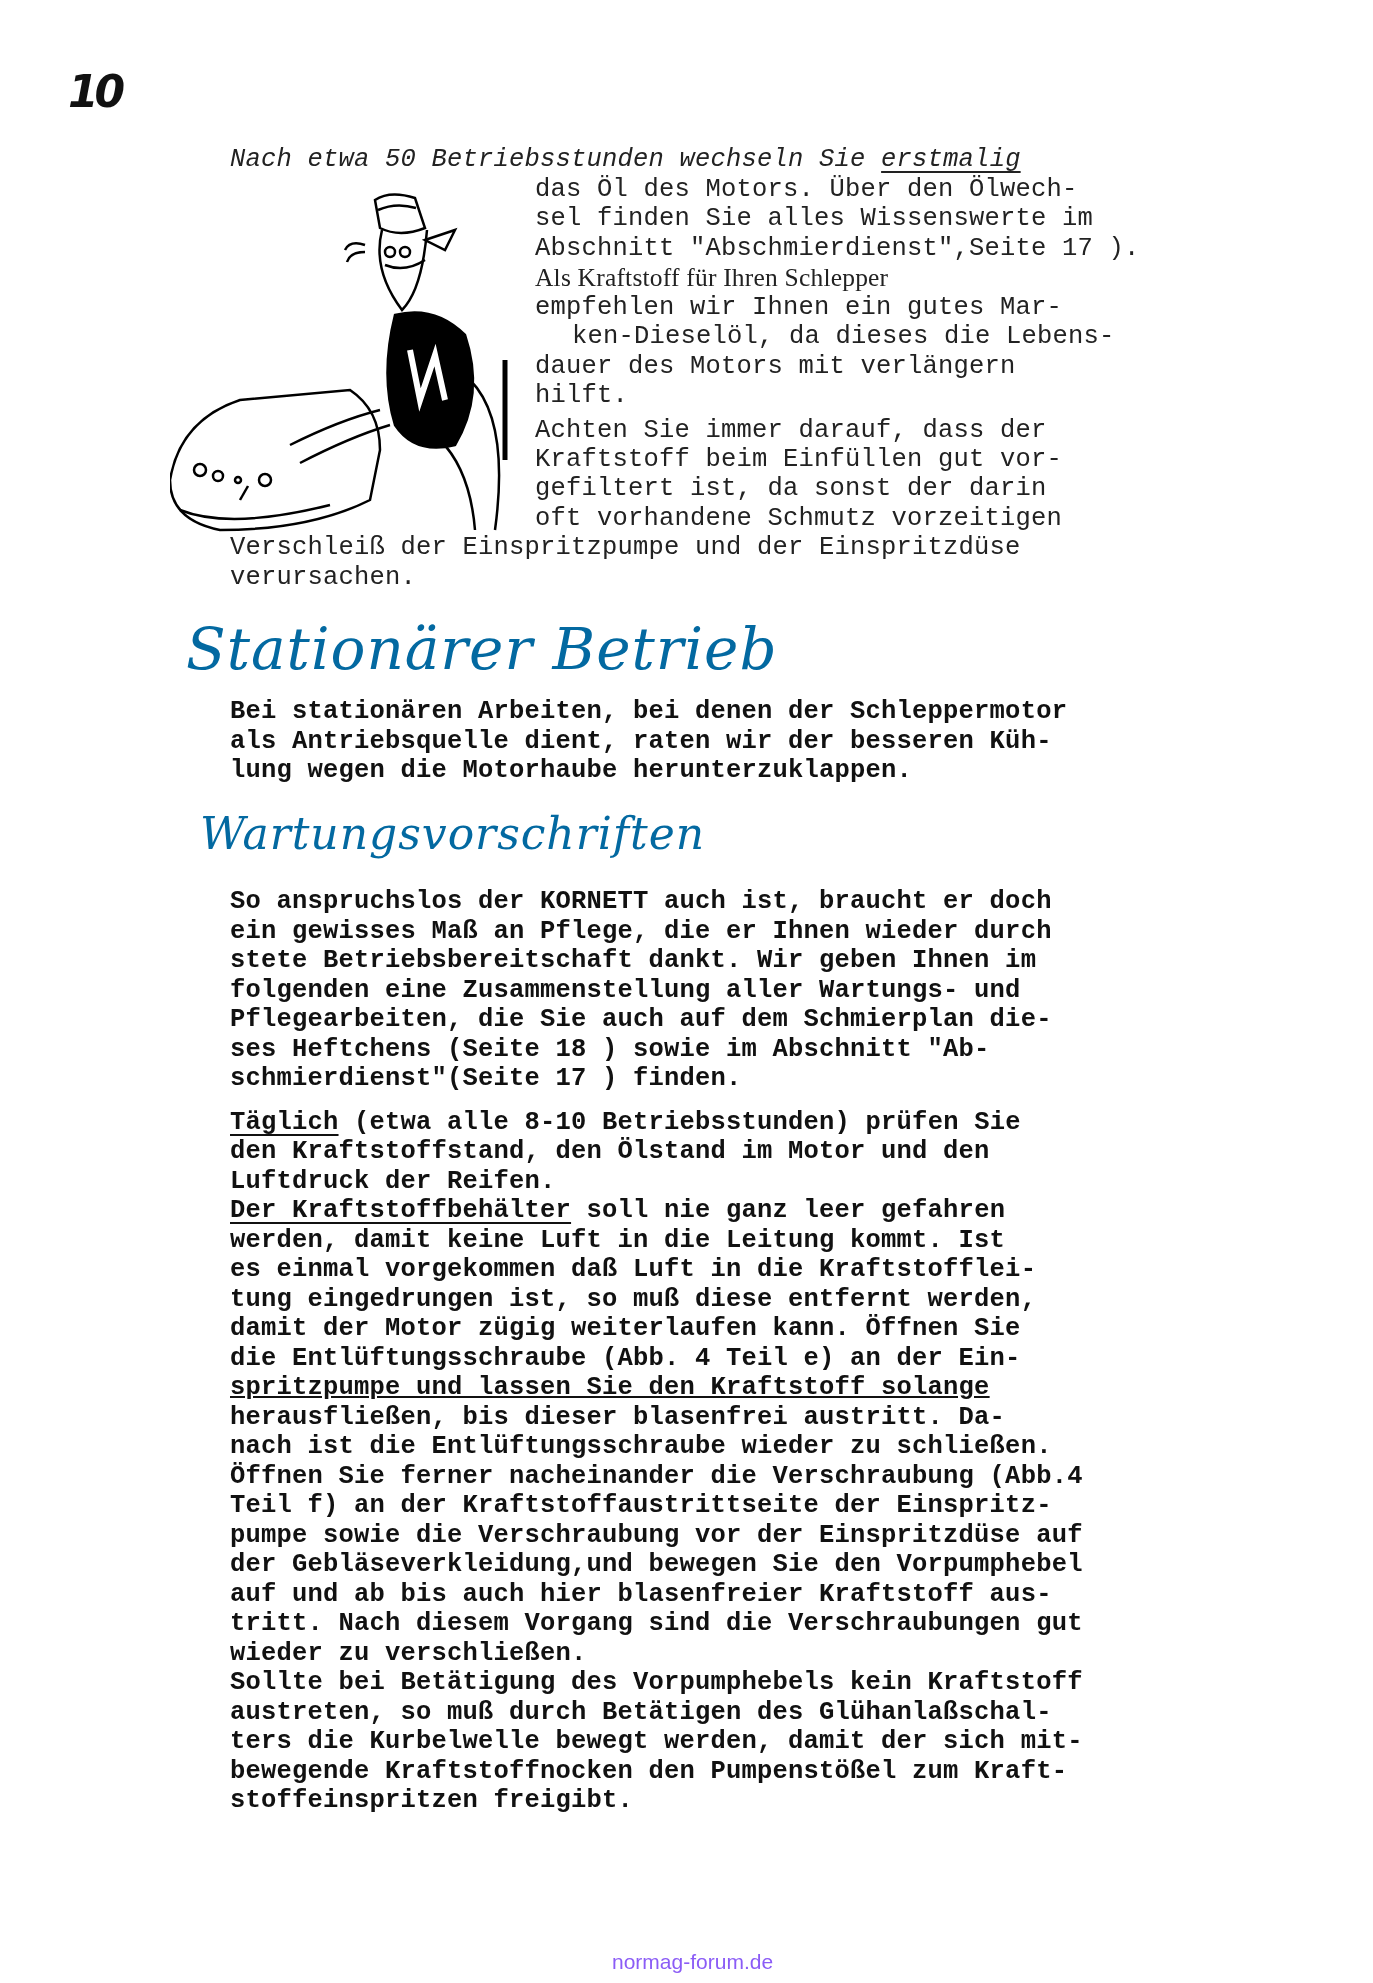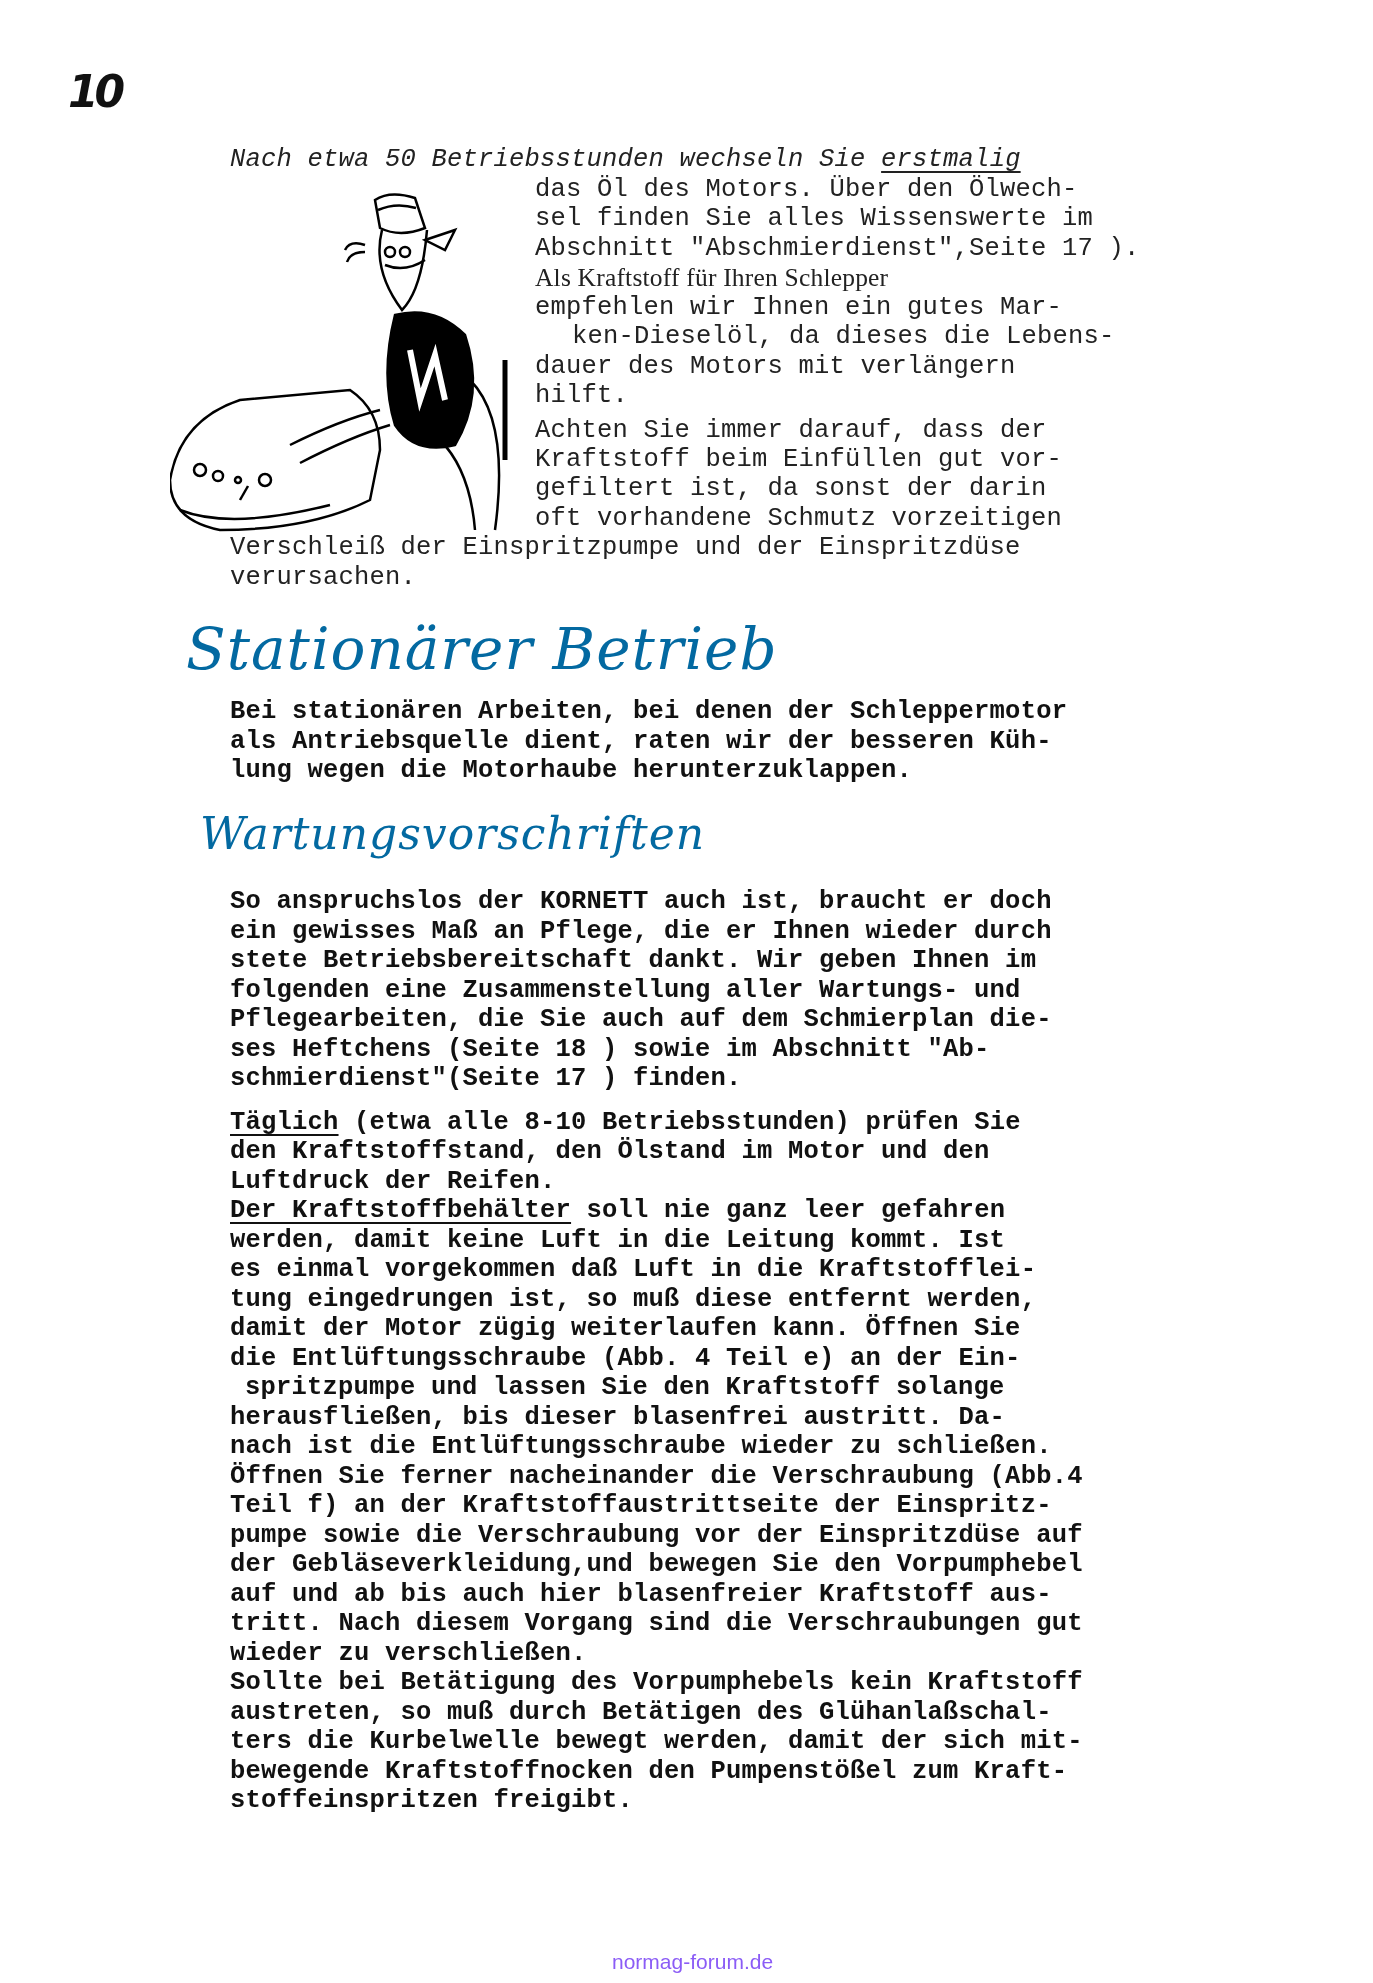--- a/index.html
+++ b/index.html
@@ -95,21 +95,21 @@
   <div class="line bold" style="left:230px;top:1167px;">Luftdruck der Reifen.</div>
 </div>
 
 <div>
   <div class="line bold" style="left:230px;top:1196px;"><span class="ul">Der Kraftstoffbehälter</span><span> soll nie ganz leer gefahren</span></div>
   <div class="line bold" style="left:230px;top:1226px;">werden, damit keine Luft in die Leitung kommt. Ist</div>
   <div class="line bold" style="left:230px;top:1255px;">es einmal vorgekommen daß Luft in die Kraftstofflei-</div>
   <div class="line bold" style="left:230px;top:1285px;">tung eingedrungen ist, so muß diese entfernt werden,</div>
   <div class="line bold" style="left:230px;top:1314px;">damit der Motor zügig weiterlaufen kann. Öffnen Sie</div>
   <div class="line bold" style="left:230px;top:1344px;">die Entlüftungsschraube (Abb. 4 Teil e) an der Ein-</div>
-  <div class="line bold" style="left:245px;top:1373px;">spritzpumpe und lassen Sie den Kraftstoff solange</div>
+  <div class="line bold" style="left:230px;top:1373px;text-decoration:underline;">spritzpumpe und lassen Sie den Kraftstoff solange</div>
   <div class="line bold" style="left:230px;top:1403px;">herausfließen, bis dieser blasenfrei austritt. Da-</div>
   <div class="line bold" style="left:230px;top:1432px;">nach ist die Entlüftungsschraube wieder zu schließen.</div>
   <div class="line bold" style="left:230px;top:1462px;">Öffnen Sie ferner nacheinander die Verschraubung (Abb.4</div>
   <div class="line bold" style="left:230px;top:1491px;">Teil f) an der Kraftstoffaustrittseite der Einspritz-</div>
   <div class="line bold" style="left:230px;top:1521px;">pumpe sowie die Verschraubung vor der Einspritzdüse auf</div>
   <div class="line bold" style="left:230px;top:1550px;">der Gebläseverkleidung,und bewegen Sie den Vorpumphebel</div>
   <div class="line bold" style="left:230px;top:1580px;">auf und ab bis auch hier blasenfreier Kraftstoff aus-</div>
   <div class="line bold" style="left:230px;top:1609px;">tritt. Nach diesem Vorgang sind die Verschraubungen gut</div>
   <div class="line bold" style="left:230px;top:1639px;">wieder zu verschließen.</div>
   <div class="line bold" style="left:230px;top:1668px;">Sollte bei Betätigung des Vorpumphebels kein Kraftstoff</div>

